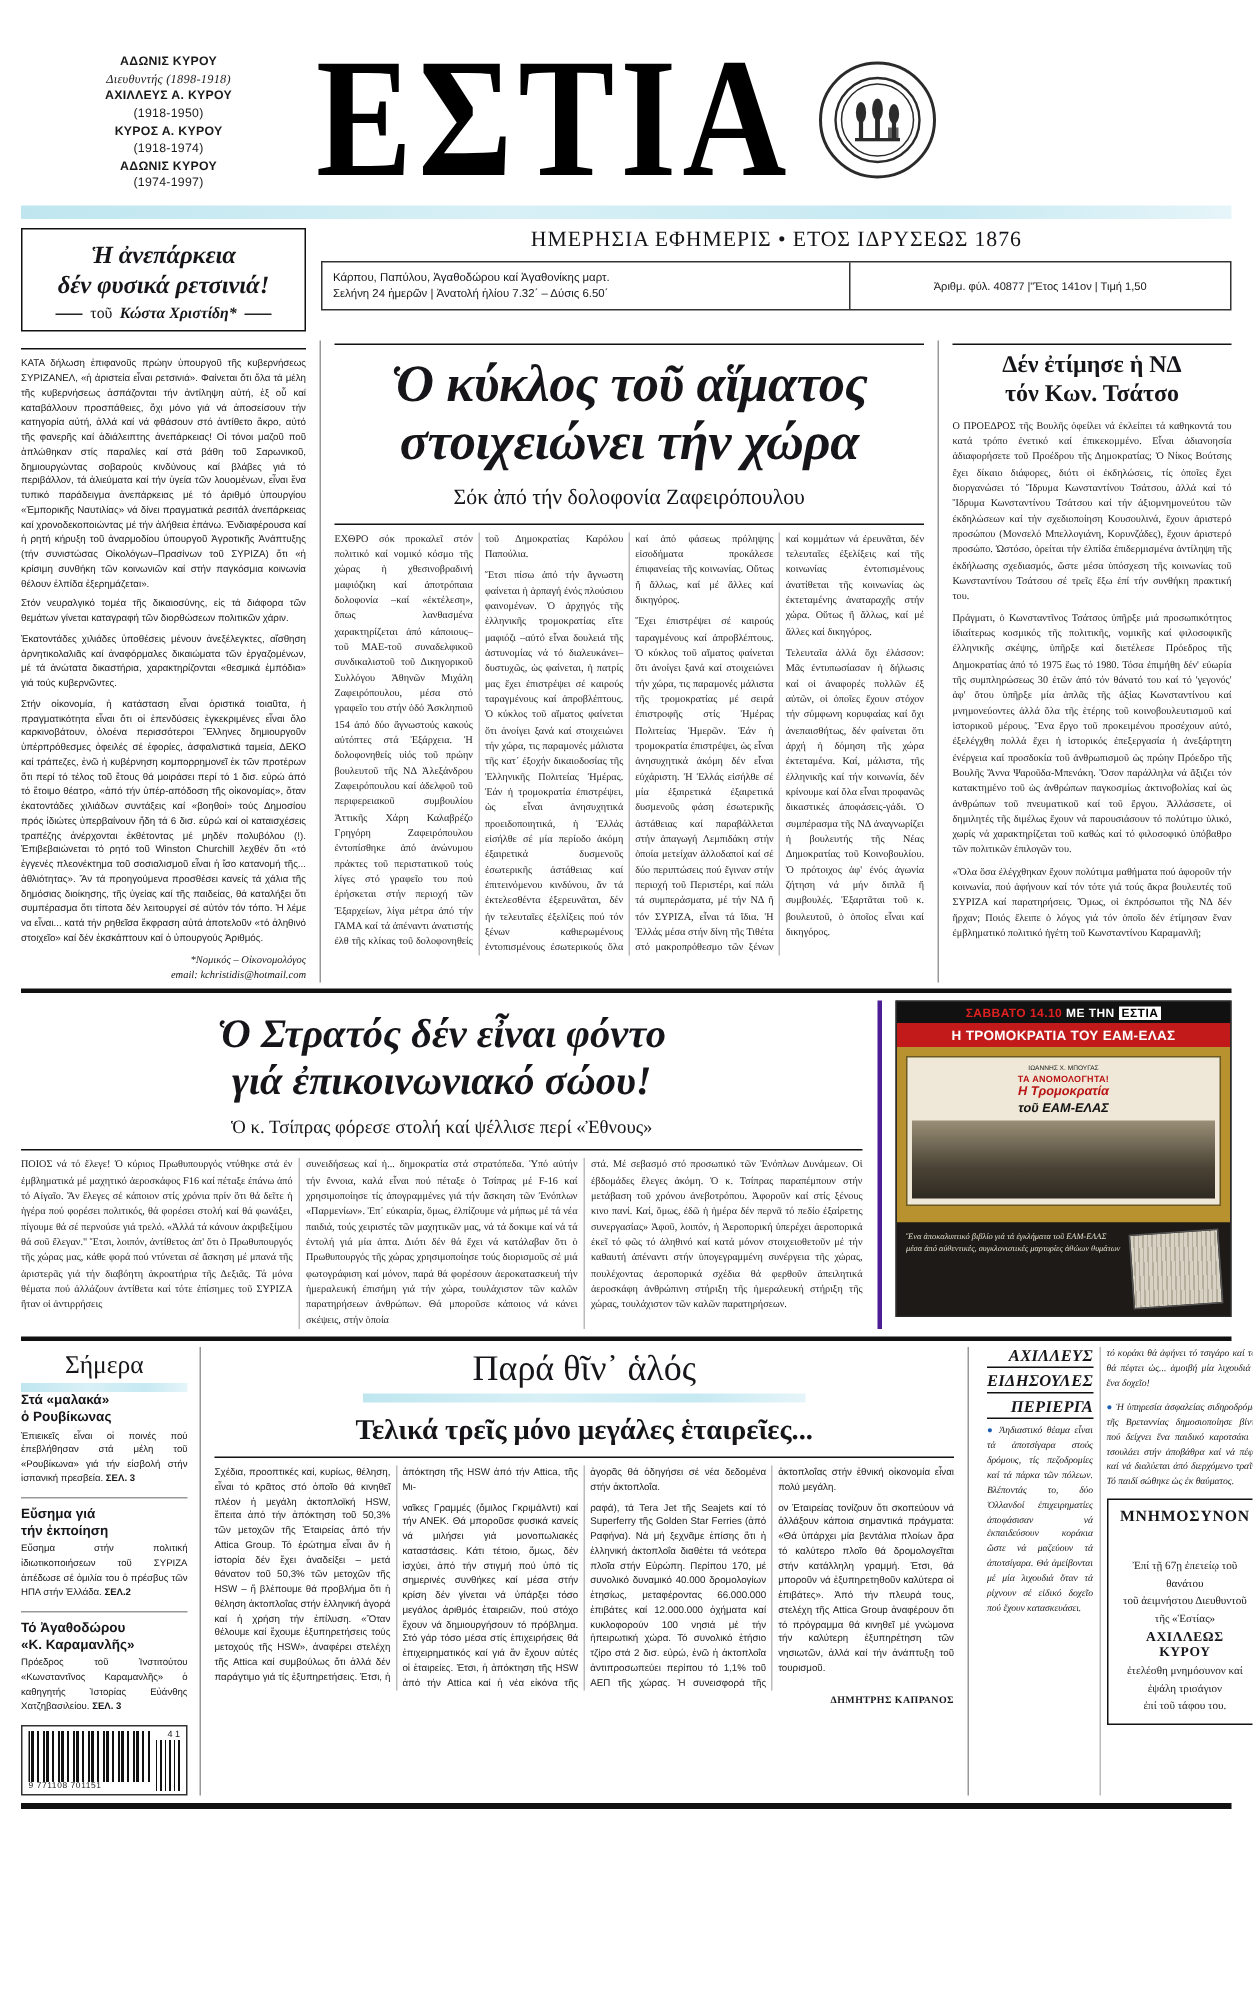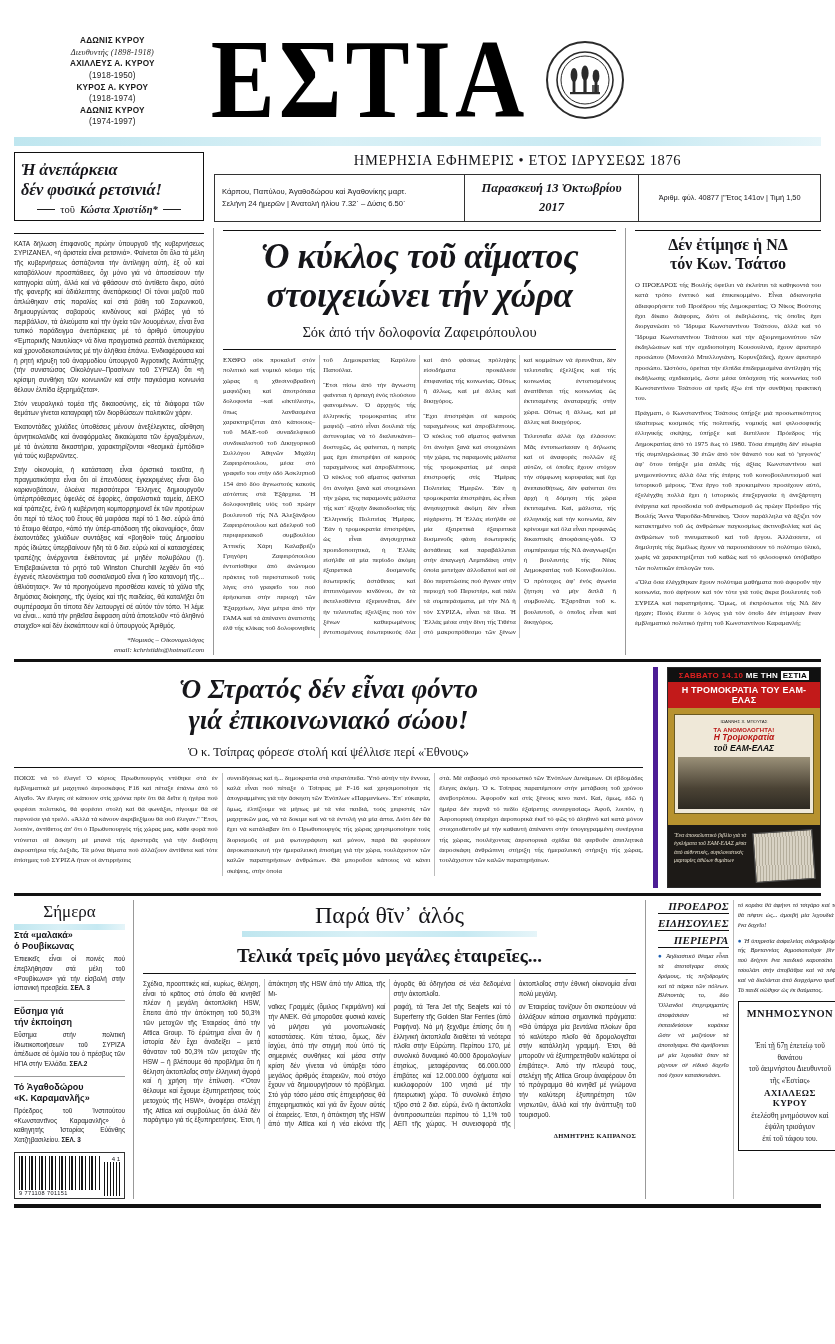--- a/index.html
+++ b/index.html
@@ -27,21 +27,21 @@
   }
   .emblem{width:74px;height:74px;border-radius:50%;border:2.5px solid #2b2b2b;display:flex;align-items:center;justify-content:center;position:relative;background:#fff;flex:none;}
   .emblem svg{display:block;}
 
   .blue-rule{height:9px;background:linear-gradient(90deg,#bfe6ef,#d8f0f6 40%,#c6e9f2 75%,#e6f5f9);margin:2px 0 0 0;}
   .blue-rule.thin{height:6px;}
 
   
   .subhead{display:flex;margin-top:6px;}
   .subhead-left{width:200px;flex:none;padding-right:10px;box-sizing:border-box;}
-  .edit-box{border:1.4px solid #111;padding:7px 6px 5px;text-align:left;}
+  .edit-box{border:1.4px solid #111;padding:7px 6px 5px;text-align:center;}
   .edit-box h2{
     margin:0;font-family:"Liberation Serif",serif;font-style:italic;font-weight:700;
     font-size:16.5px;line-height:1.22;letter-spacing:-.1px;
   }
   .edit-by{margin-top:4px;font-family:"Liberation Serif",serif;font-size:10.5px;
     display:flex;align-items:center;justify-content:center;gap:5px;}
   .edit-by .dash{flex:1;height:1px;background:#222;max-width:18px;}
   .edit-by i{font-weight:700;}
 
   .subhead-right{flex:1;text-align:center;}
@@ -72,21 +72,21 @@
   .hl-sub{font-family:"Liberation Serif",serif;font-size:14.5px;text-align:center;margin:9px 0 8px;}
   .hl-right{font-family:"Liberation Serif",serif;font-weight:700;font-size:16px;line-height:1.2;text-align:center;margin:0 0 7px;}
   .cols3{column-count:3;column-gap:9px;column-rule:1px solid #bbb;}
   .cols4{column-count:4;column-gap:8px;column-rule:1px solid #bbb;}
 
   .sig{font-family:"Liberation Serif",serif;font-style:italic;font-size:7px;text-align:right;margin-top:4px;line-height:1.45;}
 
   
   .sec2{display:flex;margin-top:5px;}
   .sec2-left{flex:1;padding-right:10px;box-sizing:border-box;}
-  .sec2-right{width:168px;flex:none;padding-left:9px;box-sizing:border-box;border-left:5px solid #4c1d95;}
+  .sec2-right{width:236px;flex:none;padding-left:9px;box-sizing:border-box;border-left:3px solid #4c1d95;}
 
   .hl2{font-family:"Liberation Serif",serif;font-weight:700;font-style:italic;font-size:27px;
        line-height:1.16;text-align:center;margin:7px 0 0;}
   .hl2sub{font-family:"Liberation Serif",serif;font-size:12.5px;text-align:center;margin:8px 0 7px;}
 
   
   .ad{border:1px solid #2a2a2a;background:#1d1a17;overflow:hidden;}
   .ad-top{background:#111;padding:3px 2px 2px;text-align:center;}
   .ad-top .l1{font-size:8px;font-weight:700;letter-spacing:.3px;color:#fff;}
   .ad-top .l1 .red{color:#e02020;}
@@ -195,21 +195,20 @@
         </div>
       </div>
     </div>
     <div class="subhead-right">
       <div class="daily">ΗΜΕΡΗΣΙΑ ΕΦΗΜΕΡΙΣ • ΕΤΟΣ ΙΔΡΥΣΕΩΣ 1876</div>
       <div class="info-strip">
         <div class="info-cell a">
           <div>Κάρπου, Παπύλου, Ἀγαθοδώρου καί Ἀγαθονίκης μαρτ.</div>
           <div>Σελήνη 24 ἡμερῶν | Ἀνατολή ἡλίου 7.32΄ – Δύσις 6.50΄</div>
         </div>
-        <div class="info-cell b">Παρασκευή 13 Ὀκτωβρίου 2017</div>
         <div class="info-cell c">Ἀριθμ. φύλ. 40877 |"Ἐτος 141ον | Τιμή 1,50</div>
       </div>
     </div>
   </div>
 
   <div class="band">
 
     <div class="col-left">
       <div class="rule" style="margin:5px 0 5px;"></div>
       <div class="body-txt">
@@ -357,21 +356,21 @@
         <p>ναῖκες Γραμμές (ὅμιλος Γκριμάλντι) καί τήν ΑΝΕΚ. Θά μποροῦσε φυσικά κανείς νά μιλήσει γιά μονοπωλιακές καταστάσεις. Κάτι τέτοιο, ὅμως, δέν ἰσχύει, ἀπό τήν στιγμή πού ὑπό τίς σημερινές συνθήκες καί μέσα στήν κρίση δέν γίνεται νά ὑπάρξει τόσο μεγάλος ἀριθμός ἑταιρειῶν, πού στόχο ἔχουν νά δημιουργήσουν τό πρόβλημα. Στό γάρ τόσο μέσα στίς ἐπιχειρήσεις θά ἐπιχειρηματικός καί γιά ἄν ἔχουν αὐτές οἱ ἑταιρείες. Ἐτσι, ἡ ἀπόκτηση τῆς HSW ἀπό τήν Attica καί ἡ νέα εἰκόνα τῆς ἀγορᾶς θά ὁδηγήσει σέ νέα δεδομένα στήν ἀκτοπλοΐα.</p>
         <p>ραφά), τά Tera Jet τῆς Seajets καί τό Superferry τῆς Golden Star Ferries (ἀπό Ραφήνα). Νά μή ξεχνᾶμε ἐπίσης ὅτι ἡ ἐλληνική ἀκτοπλοΐα διαθέτει τά νεότερα πλοῖα στήν Εὐρώπη. Περίπου 170, μέ συνολικό δυναμικό 40.000 δρομολογίων ἐτησίως, μεταφέροντας 66.000.000 ἐπιβάτες καί 12.000.000 ὀχήματα καί κυκλοφορούν 100 νησιά μέ τήν ἠπειρωτική χώρα. Τό συνολικό ἐτήσιο τζίρο στά 2 δισ. εὐρώ, ἐνῶ ἡ ἀκτοπλοΐα ἀντιπροσωπεύει περίπου τό 1,1% τοῦ ΑΕΠ τῆς χώρας. Ἡ συνεισφορά τῆς ἀκτοπλοΐας στήν ἐθνική οἰκονομία εἶναι πολύ μεγάλη.</p>
         <p>ον Ἑταιρείας τονίζουν ὅτι σκοπεύουν νά ἀλλάξουν κάποια σημαντικά πράγματα: «Θά ὑπάρχει μία βεντάλια πλοίων ἄρα τό καλύτερο πλοῖο θά δρομολογεῖται στήν κατάλληλη γραμμή. Ἐτσι, θά μποροῦν νά ἐξυπηρετηθοῦν καλύτερα οἱ ἐπιβάτες». Ἀπό τήν πλευρά τους, στελέχη τῆς Attica Group ἀναφέρουν ὅτι τό πρόγραμμα θά κινηθεῖ μέ γνώμονα τήν καλύτερη ἐξυπηρέτηση τῶν νησιωτῶν, ἀλλά καί τήν ἀνάπτυξη τοῦ τουρισμοῦ.</p>
       </div>
       <div class="byline-end">ΔΗΜΗΤΡΗΣ ΚΑΠΡΑΝΟΣ</div>
     </div>
 
     <div class="b-right">
       <div class="rc">
         <div class="pennies">
-          <h3>ΠΡΟΕΔΡΟΣ</h3>
+          <h3>ΑΧΙΛΛΕΥΣ</h3>
           <h3>ΕΙΔΗΣΟΥΛΕΣ</h3>
           <h3>ΠΕΡΙΕΡΓΑ</h3>
         </div>
         <div class="bullet-item">
           <span class="bl">●</span>
           <span>Ἀηδιαστικό θέαμα εἶναι τά ἀποτσίγαρα στούς δρόμους, τίς πεζοδρομίες καί τά πάρκα τῶν πόλεων. Βλέποντάς το, δύο Ὁλλανδοί ἐπιχειρηματίες ἀποφάσισαν νά ἐκπαιδεύσουν κοράκια ὥστε νά μαζεύουν τά ἀποτσίγαρα. Θά ἀμείβονται μέ μία λιχουδιά ὅταν τά ρίχνουν σέ εἰδικό δοχεῖο πού ἔχουν κατασκευάσει.</span>
         </div>
       </div>
       <div class="rc">
         <div class="bullet-item">

